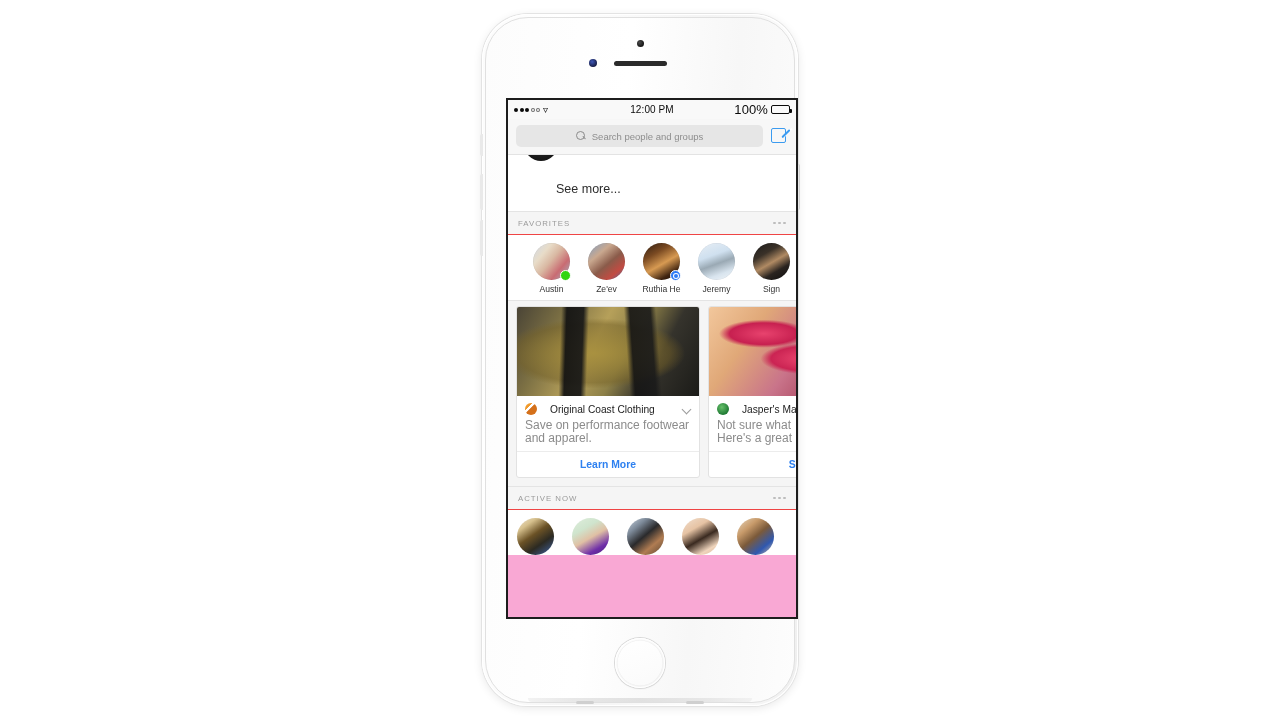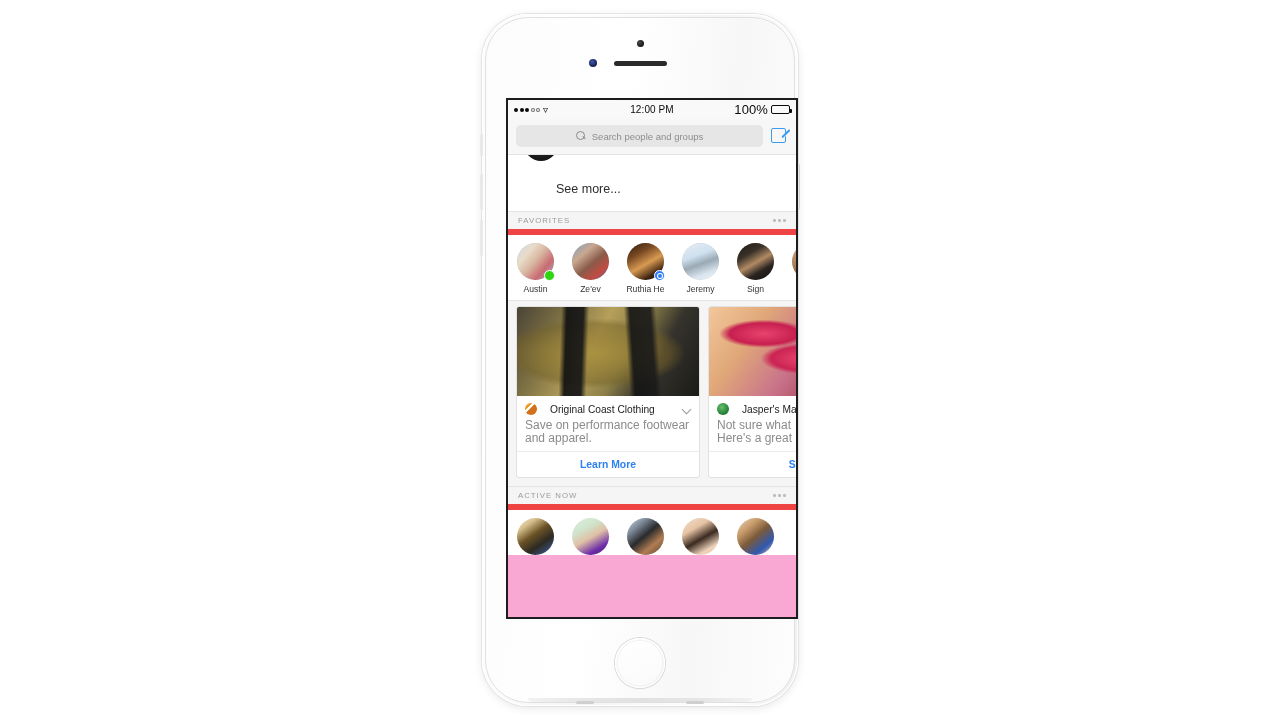--- a/index.html
+++ b/index.html
@@ -178,31 +178,31 @@
     background:#fff;
     border-bottom: 1px solid #e4e4e4;
   }
 
   
   .section-header {
     height: 23px;
     display:flex; align-items:center; justify-content:space-between;
     padding: 0 10px;
     background: #f5f5f5;
-    border-bottom: 6px solid #ef4444;
+    border-bottom: 1px solid #ef4444;
   }
   .section-title {
     font-size: 7.8px; letter-spacing: 1.0px; color:#9a9a9a; font-weight:500;
   }
   .kebab { display:flex; gap:2.5px; align-items:center; }
   .kebab i { width:2.6px; height:2.6px; border-radius:50%; background:#bdbdbd; display:block; }
 
   
   .fav-row {
-    display:flex; gap: 0; padding: 8px 0 6px 0; background:#fff;
+    display:flex; gap: 0; padding: 8px 0 6px 16px; background:#fff;
     border-bottom: 1px solid #e4e4e4;
   }
   .fav-item { width: 55px; flex:none; display:flex; flex-direction:column; align-items:center; }
   .avatar-wrap { position:relative; width:37px; height:37px; }
   .avatar {
     width: 37px; height:37px; border-radius:50%;
     background-size: cover; background-position: center;
     box-shadow: inset 0 0 0 .5px rgba(0,0,0,.08);
   }
   .badge {

